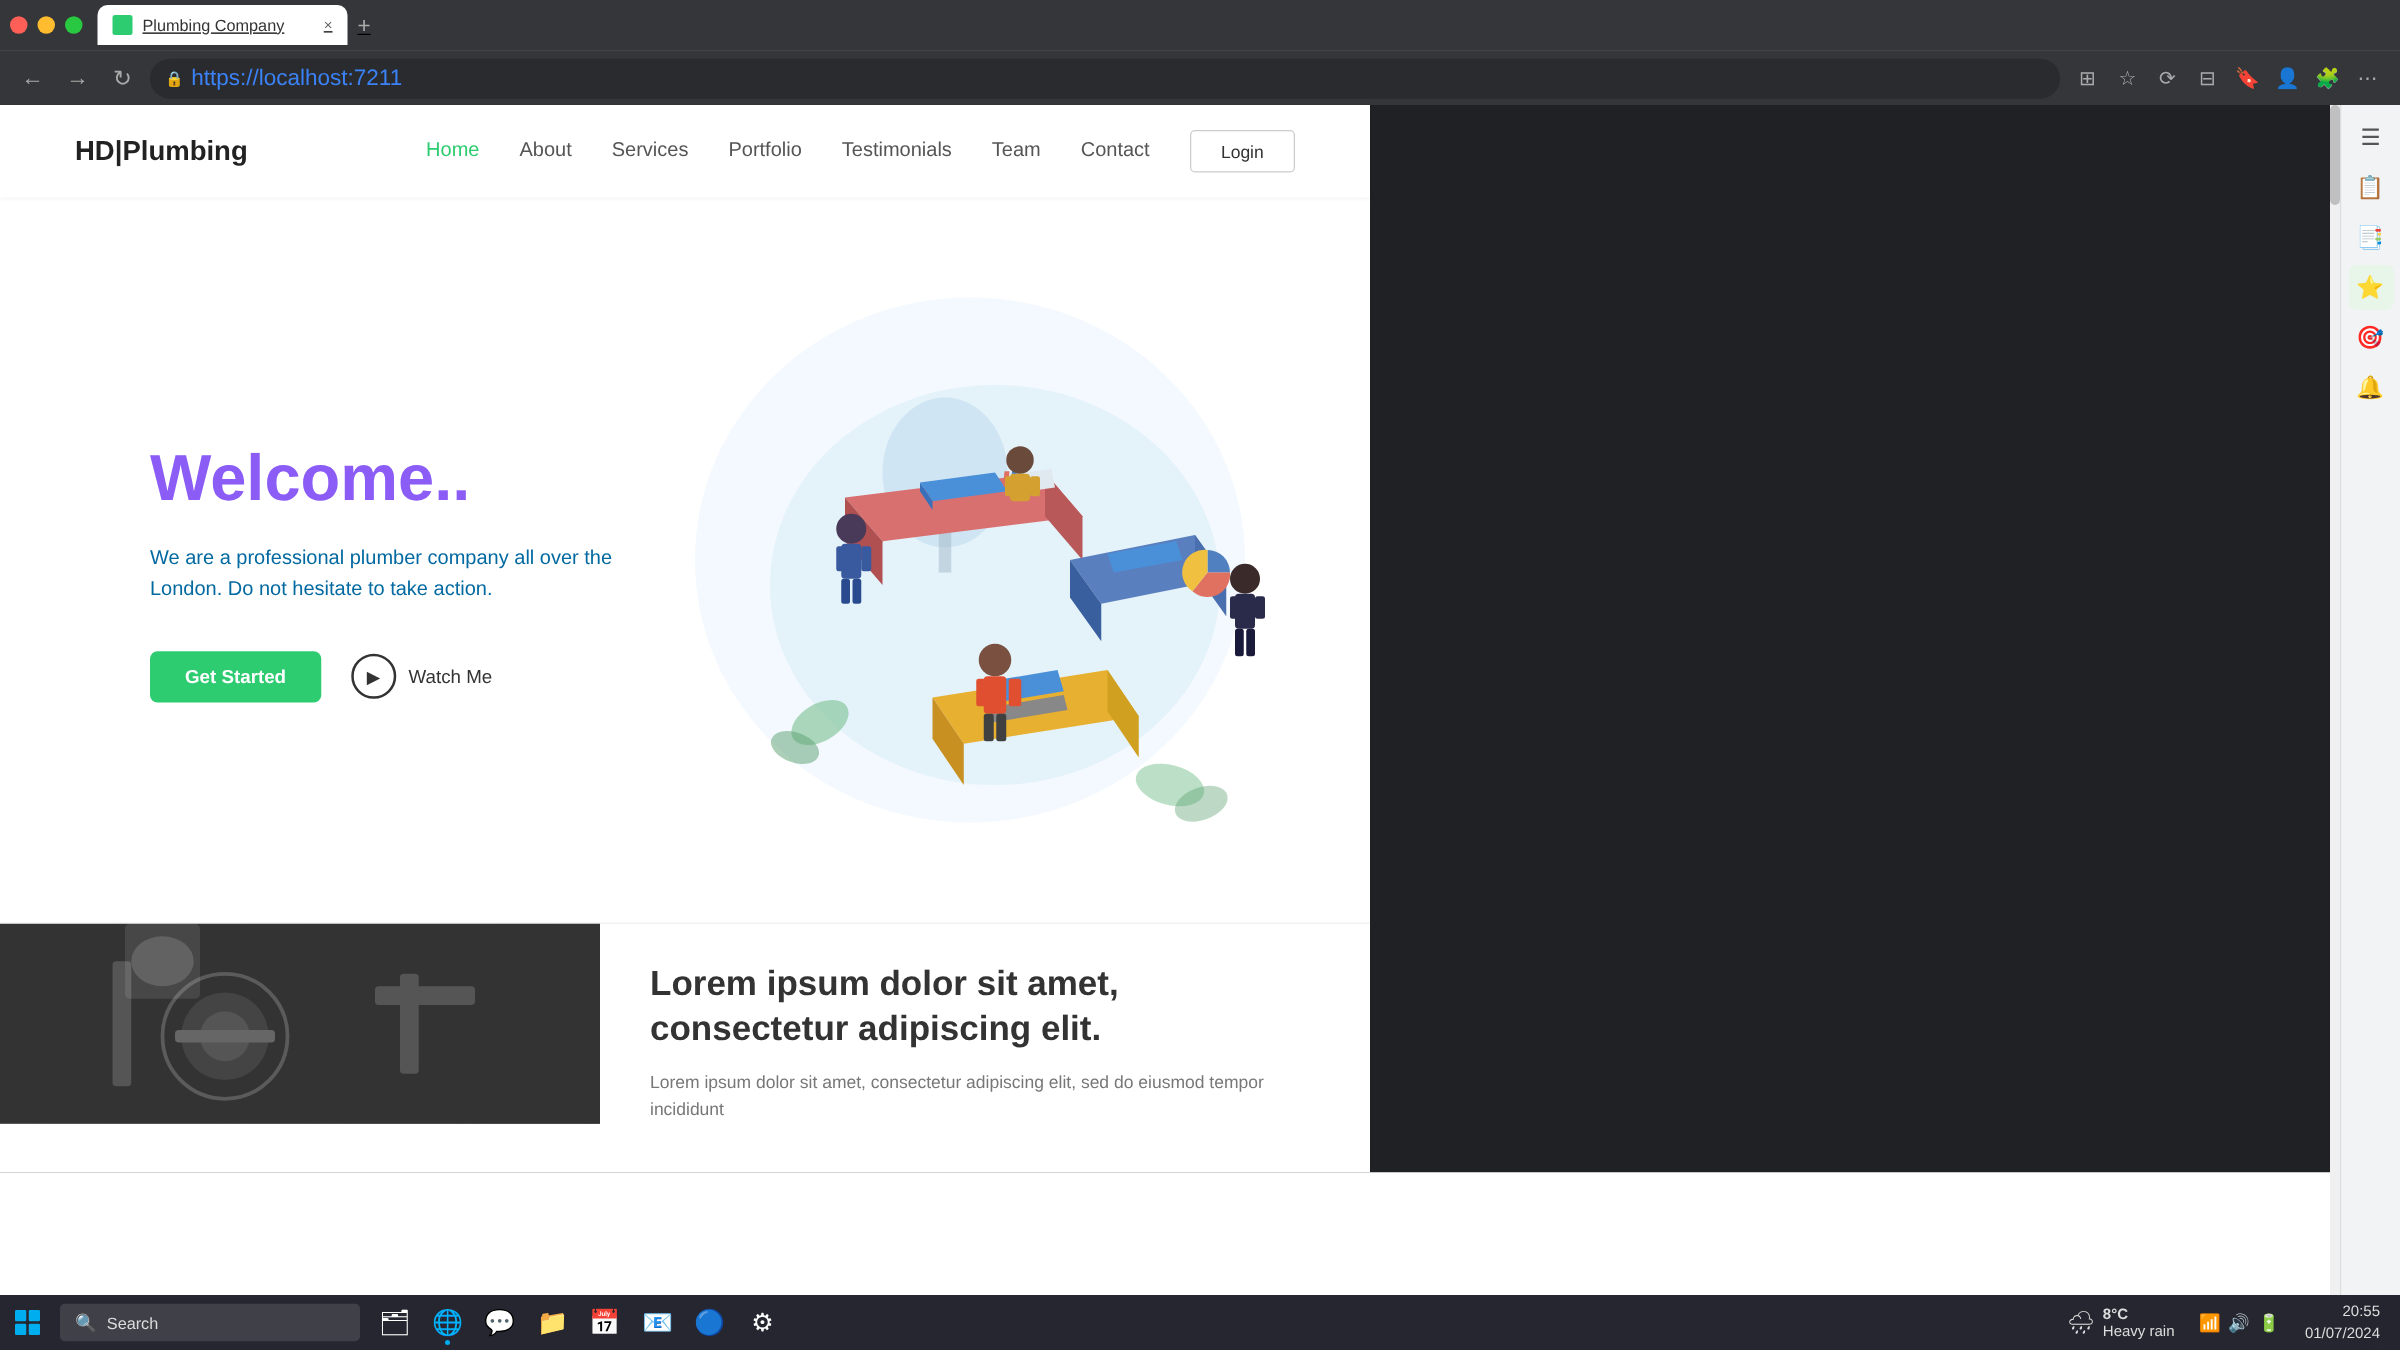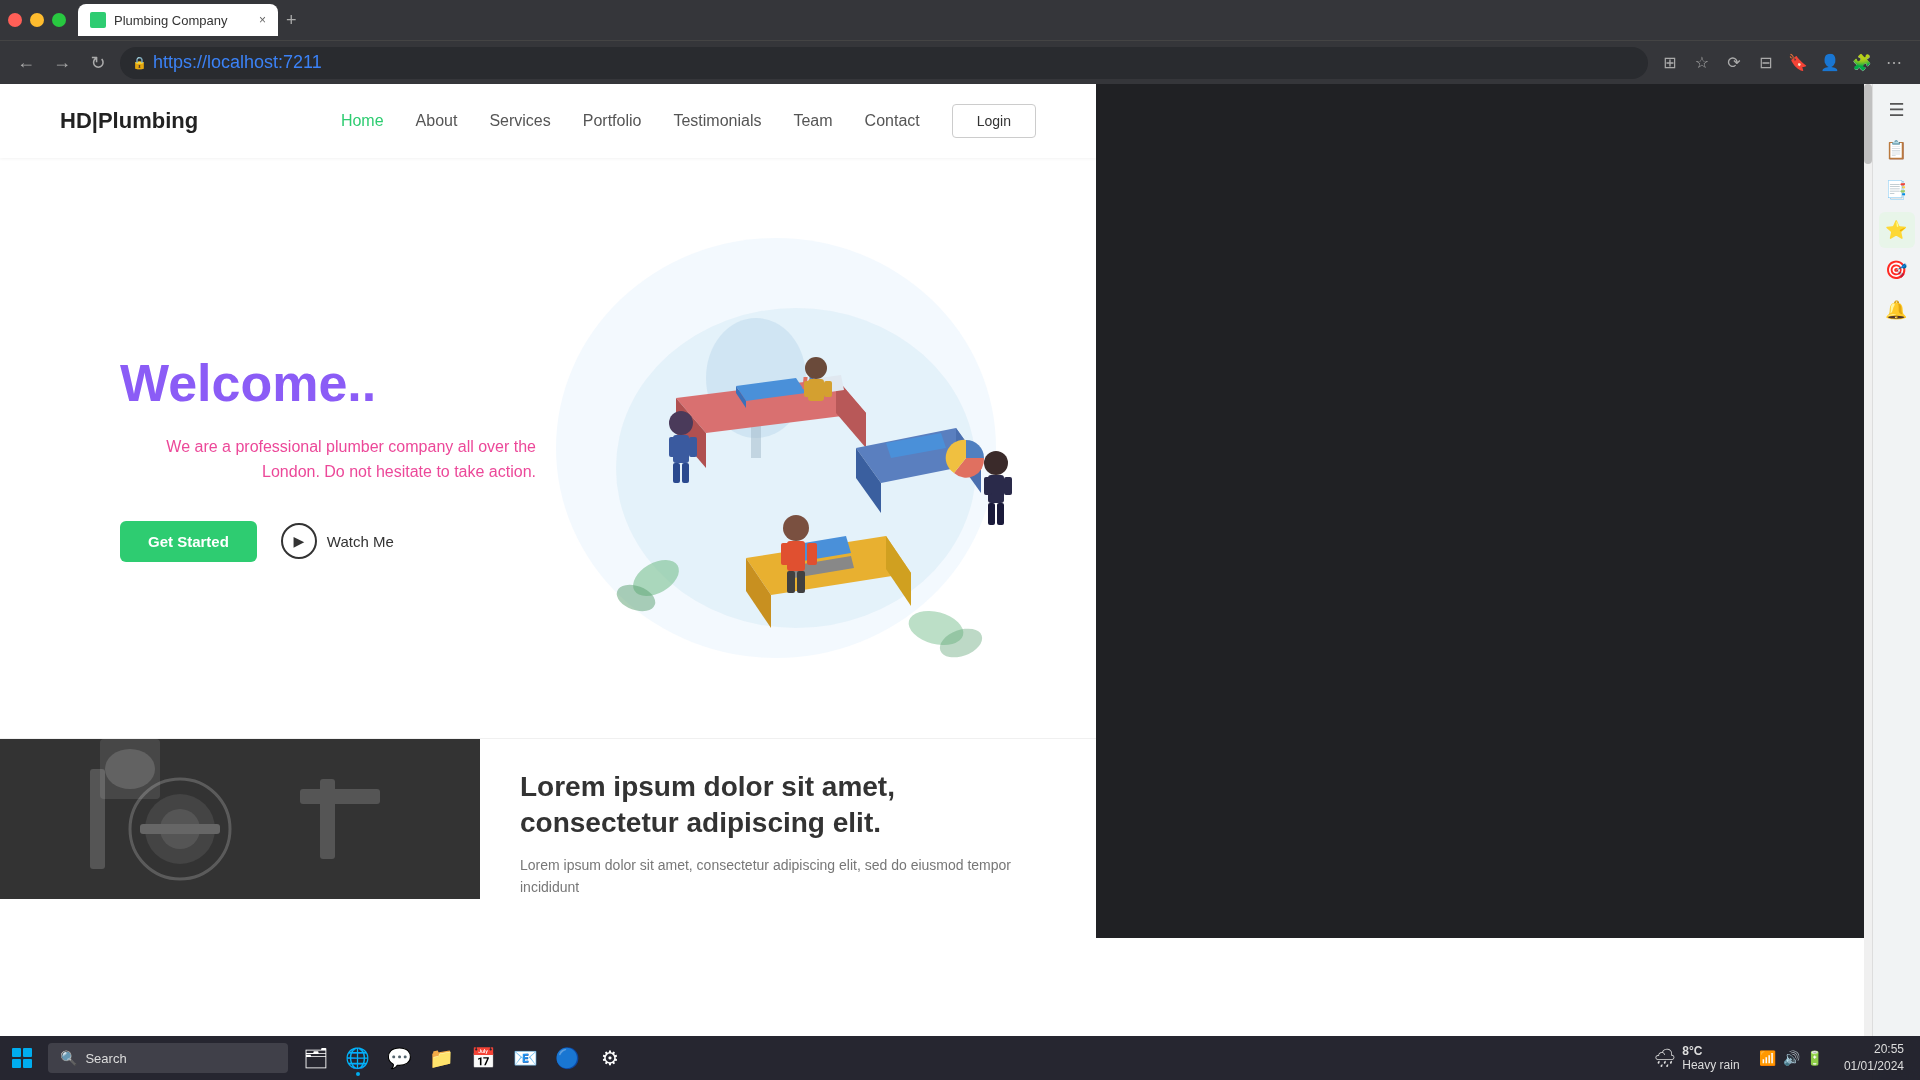--- a/index.html
+++ b/index.html
@@ -11,20 +11,21 @@
       background: #202124;
       position: relative;
     }
     .browser-tab-bar {
       display: flex;
       align-items: center;
       height: 40px;
       background: #35363a;
       padding: 0 8px;
       gap: 4px;
+      text-decoration: underline;
     }
     .browser-controls {
       display: flex;
       align-items: center;
       gap: 8px;
       margin-right: 8px;
     }
     .win-btn {
       width: 14px; height: 14px; border-radius: 50%; display: inline-block;
     }
@@ -185,24 +186,23 @@
     .hero-text { max-width: 480px; }
     .hero-title {
       font-size: 52px;
       font-weight: 700;
       color: #8b5cf6;
       margin-bottom: 20px;
       line-height: 1.15;
     }
     .hero-subtitle {
       font-size: 16px;
-      color: #ec4899;
+      color: #0369a1;
       line-height: 1.6;
       margin-bottom: 36px;
-      text-align: right;
     }
     .hero-actions {
       display: flex;
       align-items: center;
       gap: 24px;
     }
     .get-started-btn {
       padding: 12px 28px;
       background: #2ecc71;
       color: #fff;
@@ -651,16 +651,16 @@
     </div>
 
     <div class="taskbar-sys-icons">
       <span>📶</span>
       <span>🔊</span>
       <span>🔋</span>
     </div>
 
     <div class="taskbar-clock">
       <div>20:55</div>
-      <div>01/01/2024</div>
+      <div>01/07/2024</div>
     </div>
   </div>
 </div>
 
 </body></html>

